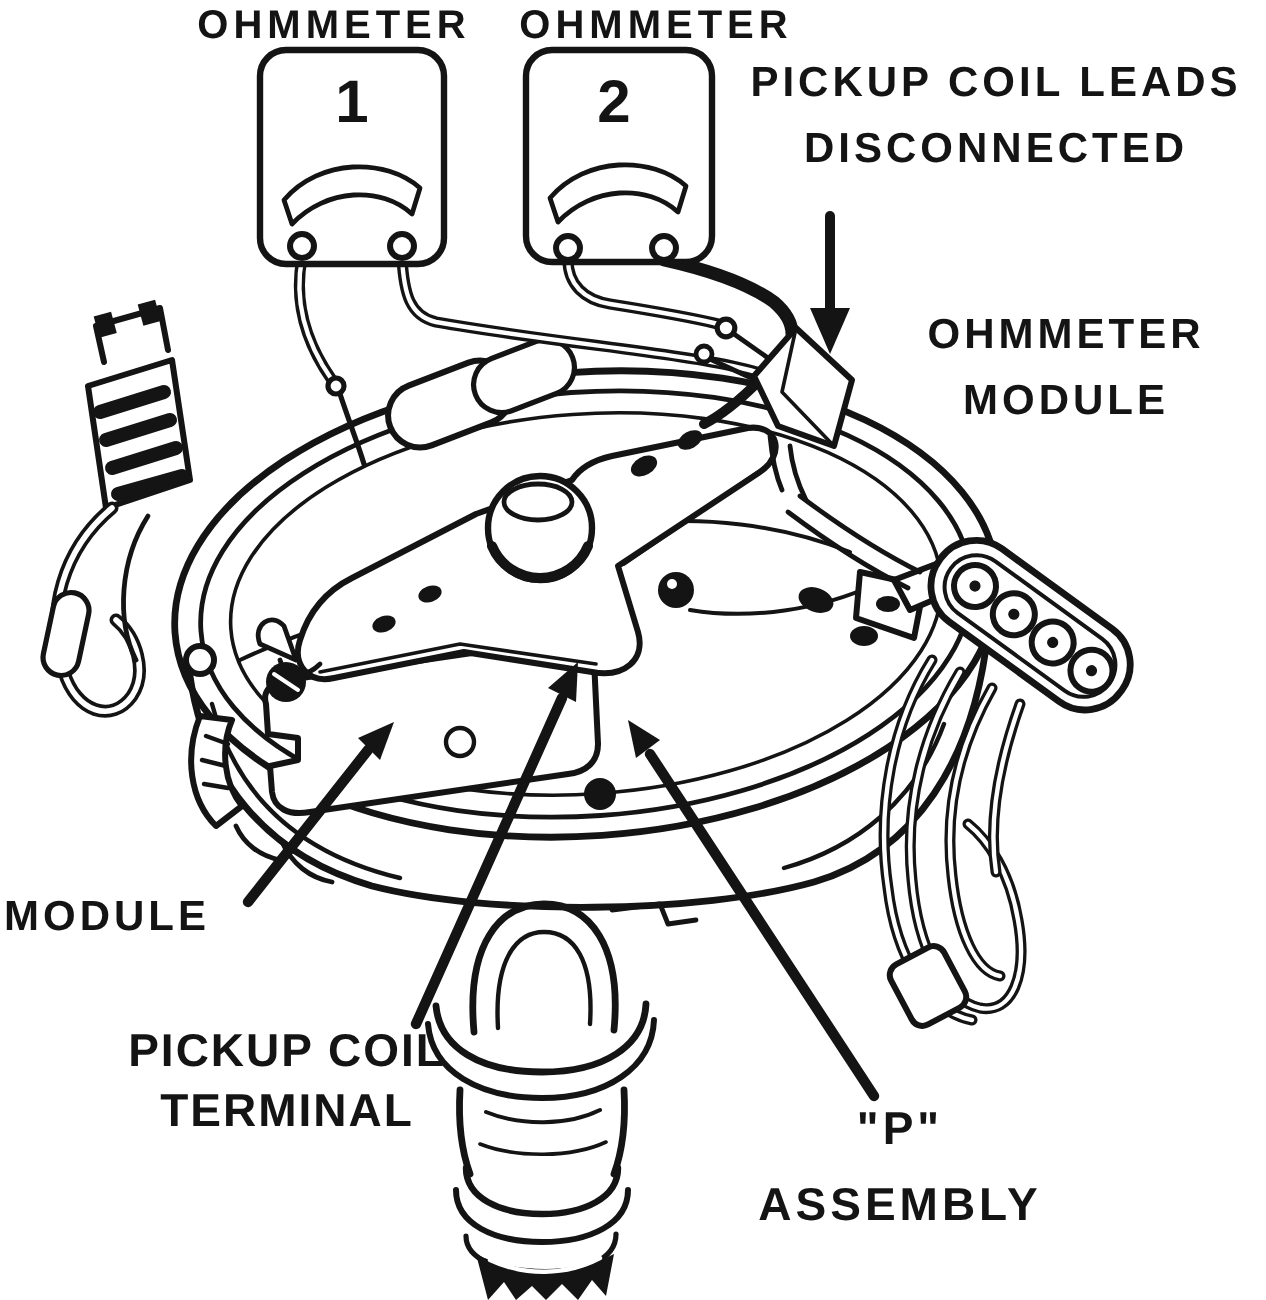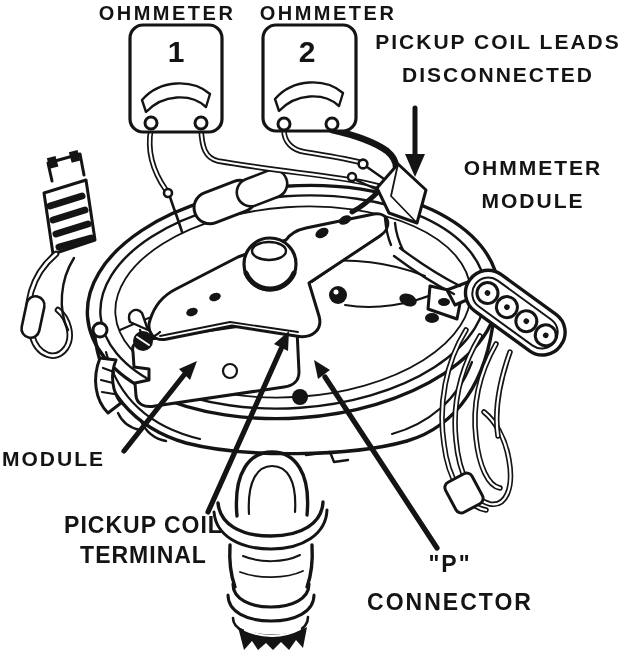--- a/index.html
+++ b/index.html
@@ -239,16 +239,16 @@
 
   <div class="lbl module-lbl" style="left:2px;top:447px;">MODULE</div>
 
   <div class="lbl assembly center" style="left:129px;top:510px;">
     <div class="line">PICKUP COIL</div>
     <div class="line">TERMINAL</div>
   </div>
 
   <div class="lbl pterm center" style="left:450px;top:545px;">
     <div class="line">"P"</div>
-    <div class="line">CONNECTOR</div>
+    <div class="line">ASSEMBLY</div>
   </div>
 
 </div>
 
 </body></html>

